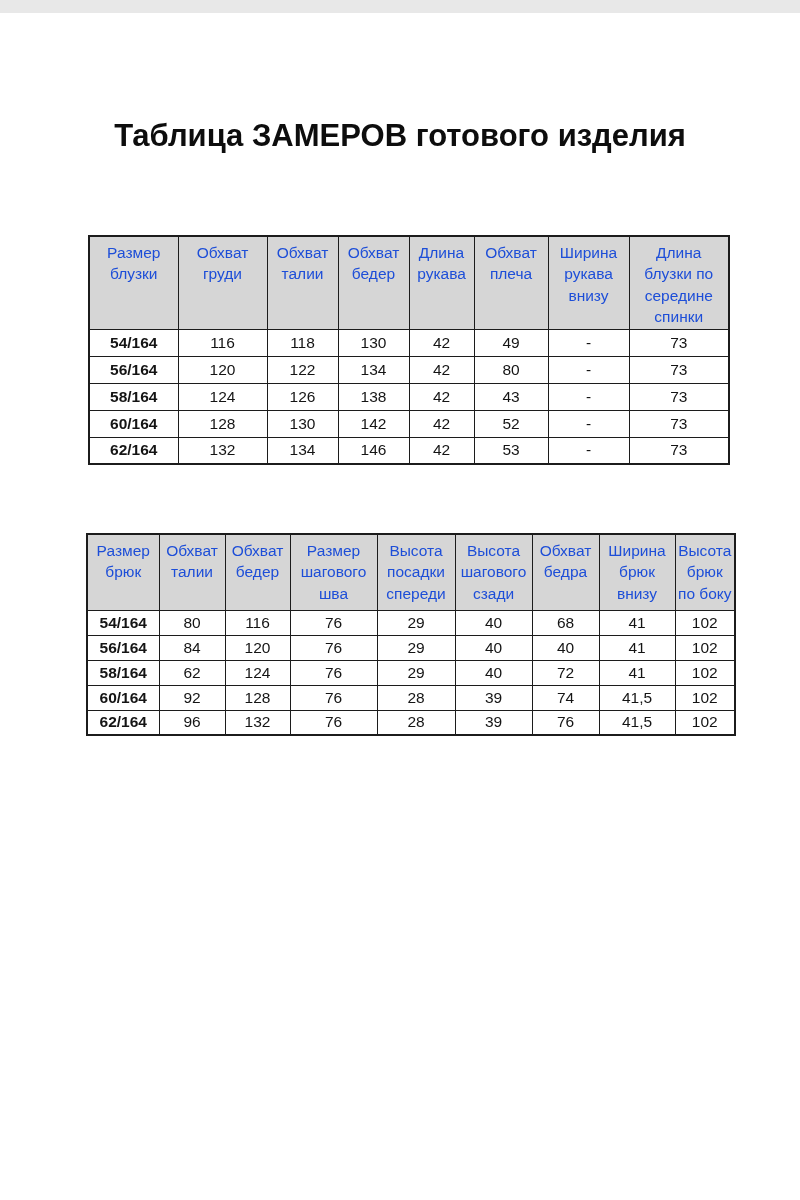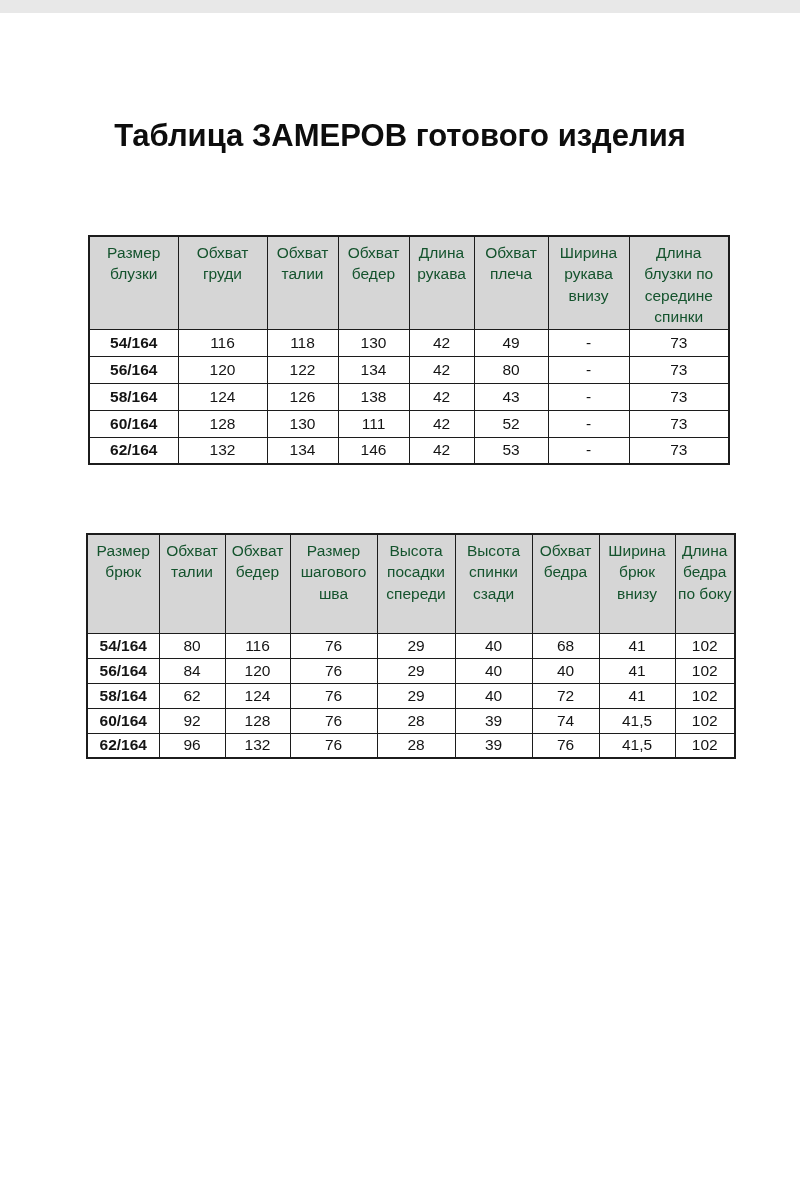--- a/index.html
+++ b/index.html
@@ -45,24 +45,24 @@
     font-size: 15.5px;
     padding: 0 2px;
     overflow: hidden;
   }
   thead th {
     background: var(--header-bg, #d6d6d6);
     vertical-align: top;
     padding-top: 5px;
     font-weight: 400;
     line-height: 1.38;
-    color: #14532d;
+    color: #1d4ed8;
   }
   .t1 thead tr { height: 93px; }
-  .t2 thead tr { height: 99px; }
+  .t2 thead tr { height: 76px; }
   .t1 tbody tr { height: 27px; }
   .t2 tbody tr { height: 25px; }
   tbody td { vertical-align: middle; font-weight: 400; color: #141414; }
   tbody td:first-child { font-weight: 700; }
 </style>
 </head>
 <body>
 
 <div class="page">
 
@@ -119,21 +119,21 @@
           <td>138</td>
           <td>42</td>
           <td>43</td>
           <td>-</td>
           <td>73</td>
         </tr>
         <tr>
           <td>60/164</td>
           <td>128</td>
           <td>130</td>
-          <td>111</td>
+          <td>142</td>
           <td>42</td>
           <td>52</td>
           <td>-</td>
           <td>73</td>
         </tr>
         <tr>
           <td>62/164</td>
           <td>132</td>
           <td>134</td>
           <td>146</td>
@@ -157,24 +157,24 @@
         <col style="width:76px">
         <col style="width:60px">
     </colgroup>
     <thead>
       <tr>
           <th>Размер брюк</th>
           <th>Обхват талии</th>
           <th>Обхват бедер</th>
           <th>Размер шагового шва</th>
           <th>Высота посадки спереди</th>
-          <th>Высота спинки сзади</th>
+          <th>Высота шагового сзади</th>
           <th>Обхват бедра</th>
           <th>Ширина брюк внизу</th>
-          <th>Длина бедра по боку</th>
+          <th>Высота брюк по боку</th>
         </tr>
     </thead>
     <tbody>
         <tr>
           <td>54/164</td>
           <td>80</td>
           <td>116</td>
           <td>76</td>
           <td>29</td>
           <td>40</td>

